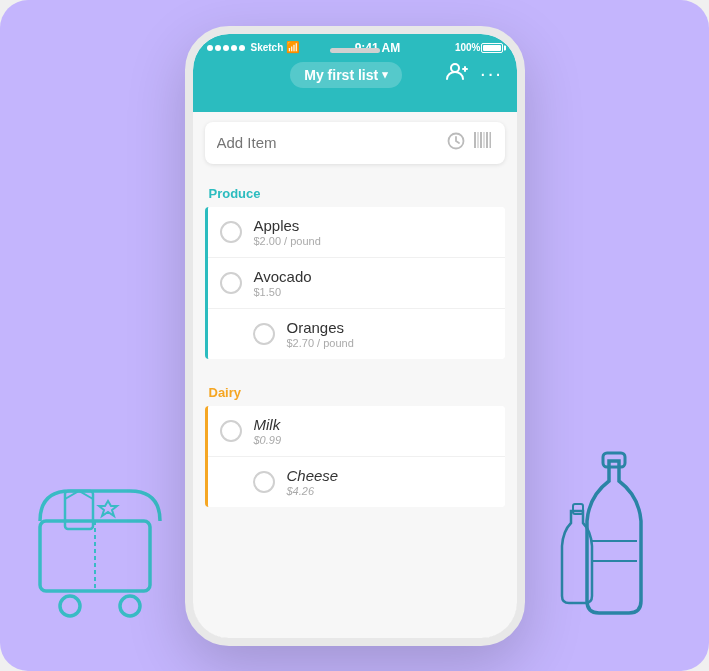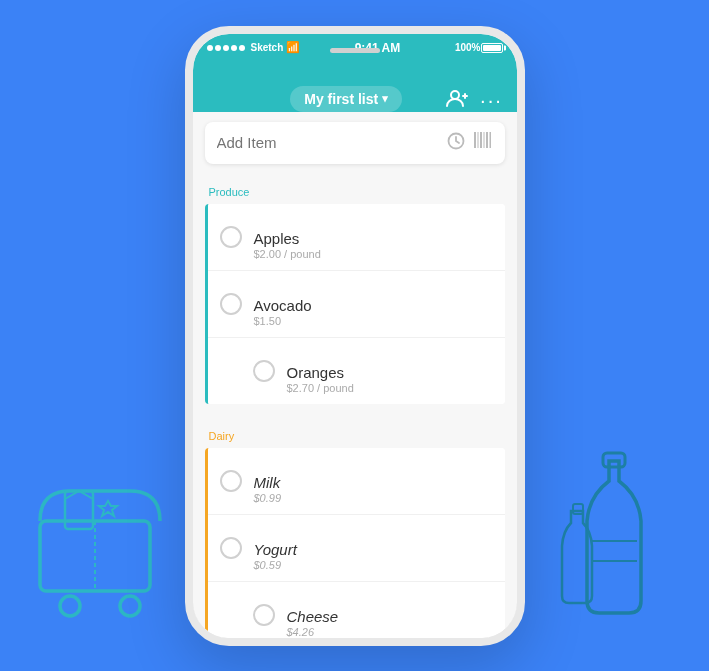--- a/index.html
+++ b/index.html
@@ -12,22 +12,23 @@
       font-family: -apple-system, BlinkMacSystemFont, 'Helvetica Neue', Arial, sans-serif;
     }
 
     .scene {
       width: 709px;
       height: 671px;
       position: relative;
       display: flex;
       justify-content: center;
       align-items: center;
-      background: #3b82f6;
+      background: #c4b5fd;
       overflow: hidden;
+      border-radius: 28px;
     }
 
     
     .bg-icon-left {
       position: absolute;
       left: 20px;
       bottom: 30px;
       width: 160px;
       height: 180px;
       opacity: 0.9;
@@ -105,21 +106,21 @@
       right: -4px; top: 50%; transform: translateY(-50%);
       width: 2px; height: 5px; background: #fff; border-radius: 0 1px 1px 0;
     }
     .battery-fill { background: #fff; height: 100%; width: 100%; border-radius: 1px; }
 
     
     .app-header {
       background: #2bbcbf;
       height: 50px;
       display: flex;
-      align-items: flex-end;
+      align-items: flex-start;
       justify-content: space-between;
       padding: 0 14px;
     }
     .header-title-btn {
       display: flex;
       align-items: center;
       gap: 4px;
       background: rgba(255,255,255,0.2);
       border-radius: 20px;
       padding: 5px 14px;
@@ -160,22 +161,22 @@
     .list-content {
       background: #f7f7f7;
       overflow-y: auto;
       height: calc(100% - 130px);
     }
 
     
     .category-section { margin-bottom: 0; }
     .category-header {
       padding: 12px 16px 6px 16px;
-      font-size: 11px;
-      font-weight: 400;
+      font-size: 13px;
+      font-weight: 700;
     }
     .category-header.produce { color: #2bbcbf; }
     .category-header.dairy { color: #f5a623; }
 
     .category-items {
       background: #fff;
       border-left: 3px solid transparent;
       margin: 0 12px;
       border-radius: 4px;
       overflow: hidden;
@@ -195,21 +196,21 @@
     .item-checkbox {
       width: 22px;
       height: 22px;
       border: 2px solid #d0d0d0;
       border-radius: 50%;
       margin-right: 12px;
       flex-shrink: 0;
       cursor: pointer;
     }
 
-    .item-text { flex: 1; margin-top: 16px; }
+    .item-text { flex: 1; }
     .item-name {
       font-size: 15px;
       font-weight: 500;
       color: #333;
     }
     .item-price {
       font-size: 11px;
       color: #aaa;
       margin-top: 1px;
     }
@@ -359,27 +360,20 @@
             <div class="list-item">
               <div class="item-checkbox"></div>
               <div class="item-text">
                 <div class="item-name">Milk</div>
                 <div class="item-price">$0.99</div>
               </div>
             </div>
             <div class="list-item">
               <div class="item-checkbox"></div>
               <div class="item-text">
-                <div class="item-name">Yogurt</div>
-                <div class="item-price">$0.59</div>
-              </div>
-            </div>
-            <div class="list-item">
-              <div class="item-checkbox"></div>
-              <div class="item-text">
                 <div class="item-name">Cheese</div>
                 <div class="item-price">$4.26</div>
               </div>
             </div>
           </div>
         </div>
 
       </div>
     </div>
   </div>

